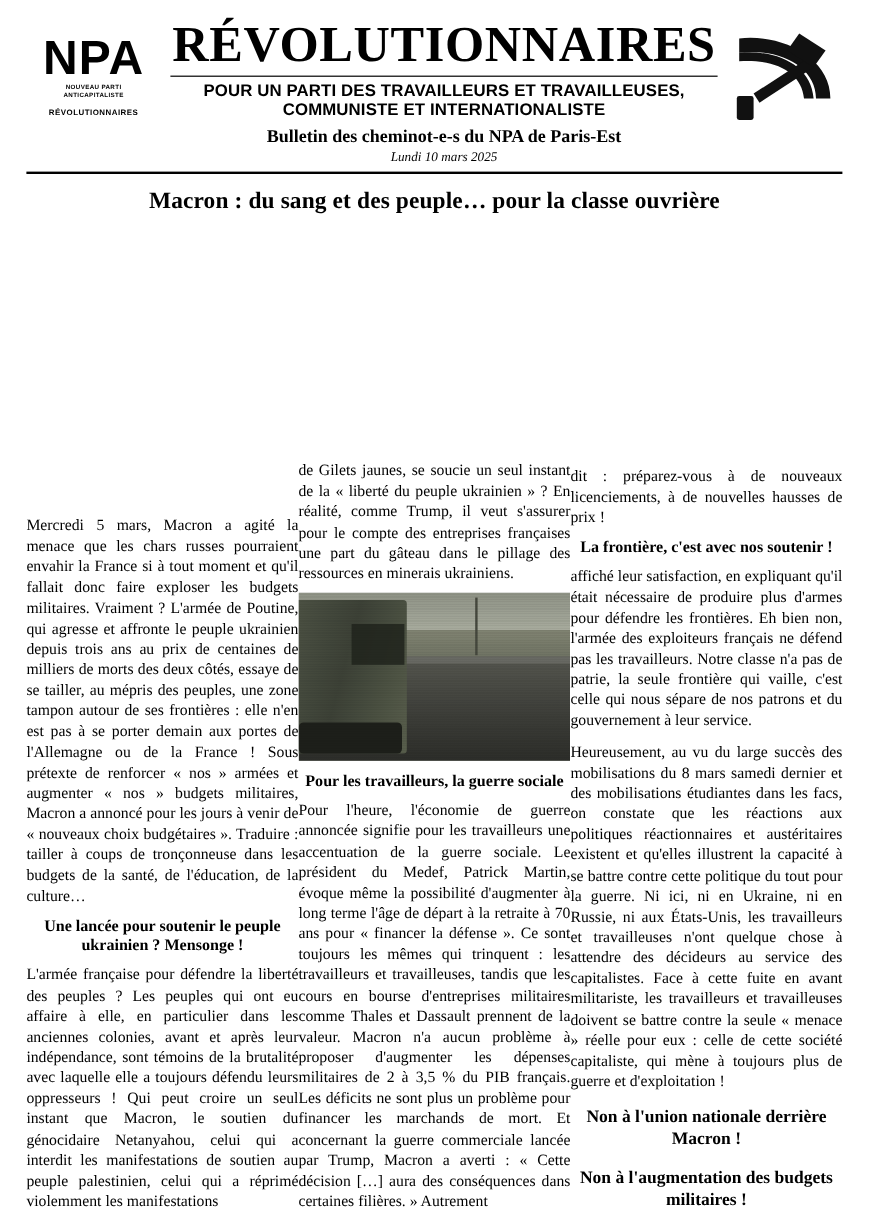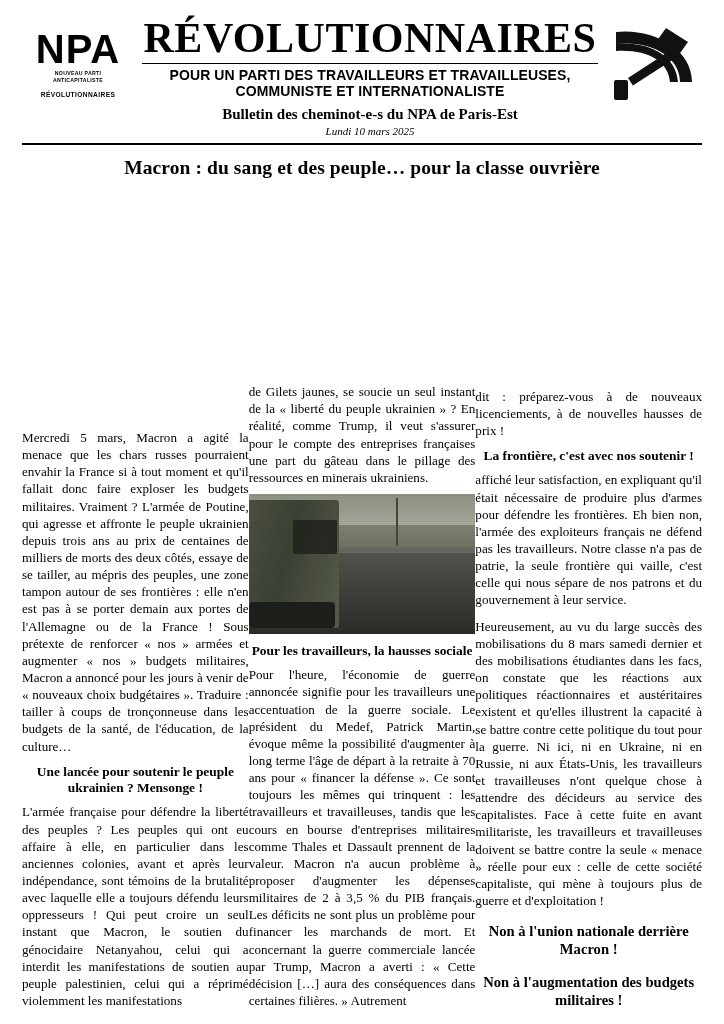--- a/index.html
+++ b/index.html
@@ -257,21 +257,21 @@
 
       <div class="photo">
         <div class="sky"></div>
         <div class="treeline"></div>
         <div class="pole"></div>
         <div class="road"></div>
         <div class="truck"></div>
         <div class="grain"></div>
       </div>
 
-      <div class="subhead">Pour les travailleurs, la hausses sociale</div>
+      <div class="subhead">Pour les travailleurs, la guerre sociale</div>
       <p>Pour l'heure, l'économie de guerre annoncée signifie pour les travailleurs une accentuation de la guerre sociale. Le président du Medef, Patrick Martin, évoque même la possibilité d'augmenter à long terme l'âge de départ à la retraite à 70 ans pour « financer la défense ». Ce sont toujours les mêmes qui trinquent : les travailleurs et travailleuses, tandis que les cours en bourse d'entreprises militaires comme Thales et Dassault prennent de la valeur. Macron n'a aucun problème à proposer d'augmenter les dépenses militaires de 2 à 3,5 % du PIB français. Les déficits ne sont plus un problème pour financer les marchands de mort. Et concernant la guerre commerciale lancée par Trump, Macron a averti : « Cette décision […] aura des conséquences dans certaines filières. » Autrement</p>
     </div>
 
     <div class="col">
       <p>dit : préparez-vous à de nouveaux licenciements, à de nouvelles hausses de prix !</p>
       <div class="subhead">La frontière, c'est avec nos soutenir !</div>
       <p>affiché leur satisfaction, en expliquant qu'il était nécessaire de produire plus d'armes pour défendre les frontières. Eh bien non, l'armée des exploiteurs français ne défend pas les travailleurs. Notre classe n'a pas de patrie, la seule frontière qui vaille, c'est celle qui nous sépare de nos patrons et du gouvernement à leur service.</p>
       <p style="margin-top:0.7em">Heureusement, au vu du large succès des mobilisations du 8 mars samedi dernier et des mobilisations étudiantes dans les facs, on constate que les réactions aux politiques réactionnaires et austéritaires existent et qu'elles illustrent la capacité à se battre contre cette politique du tout pour la guerre. Ni ici, ni en Ukraine, ni en Russie, ni aux États-Unis, les travailleurs et travailleuses n'ont quelque chose à attendre des décideurs au service des capitalistes. Face à cette fuite en avant militariste, les travailleurs et travailleuses doivent se battre contre la seule « menace » réelle pour eux : celle de cette société capitaliste, qui mène à toujours plus de guerre et d'exploitation !</p>
       <div class="closing second">Non à l'union nationale derrière Macron !</div>
       <div class="closing">Non à l'augmentation des budgets militaires !</div>

